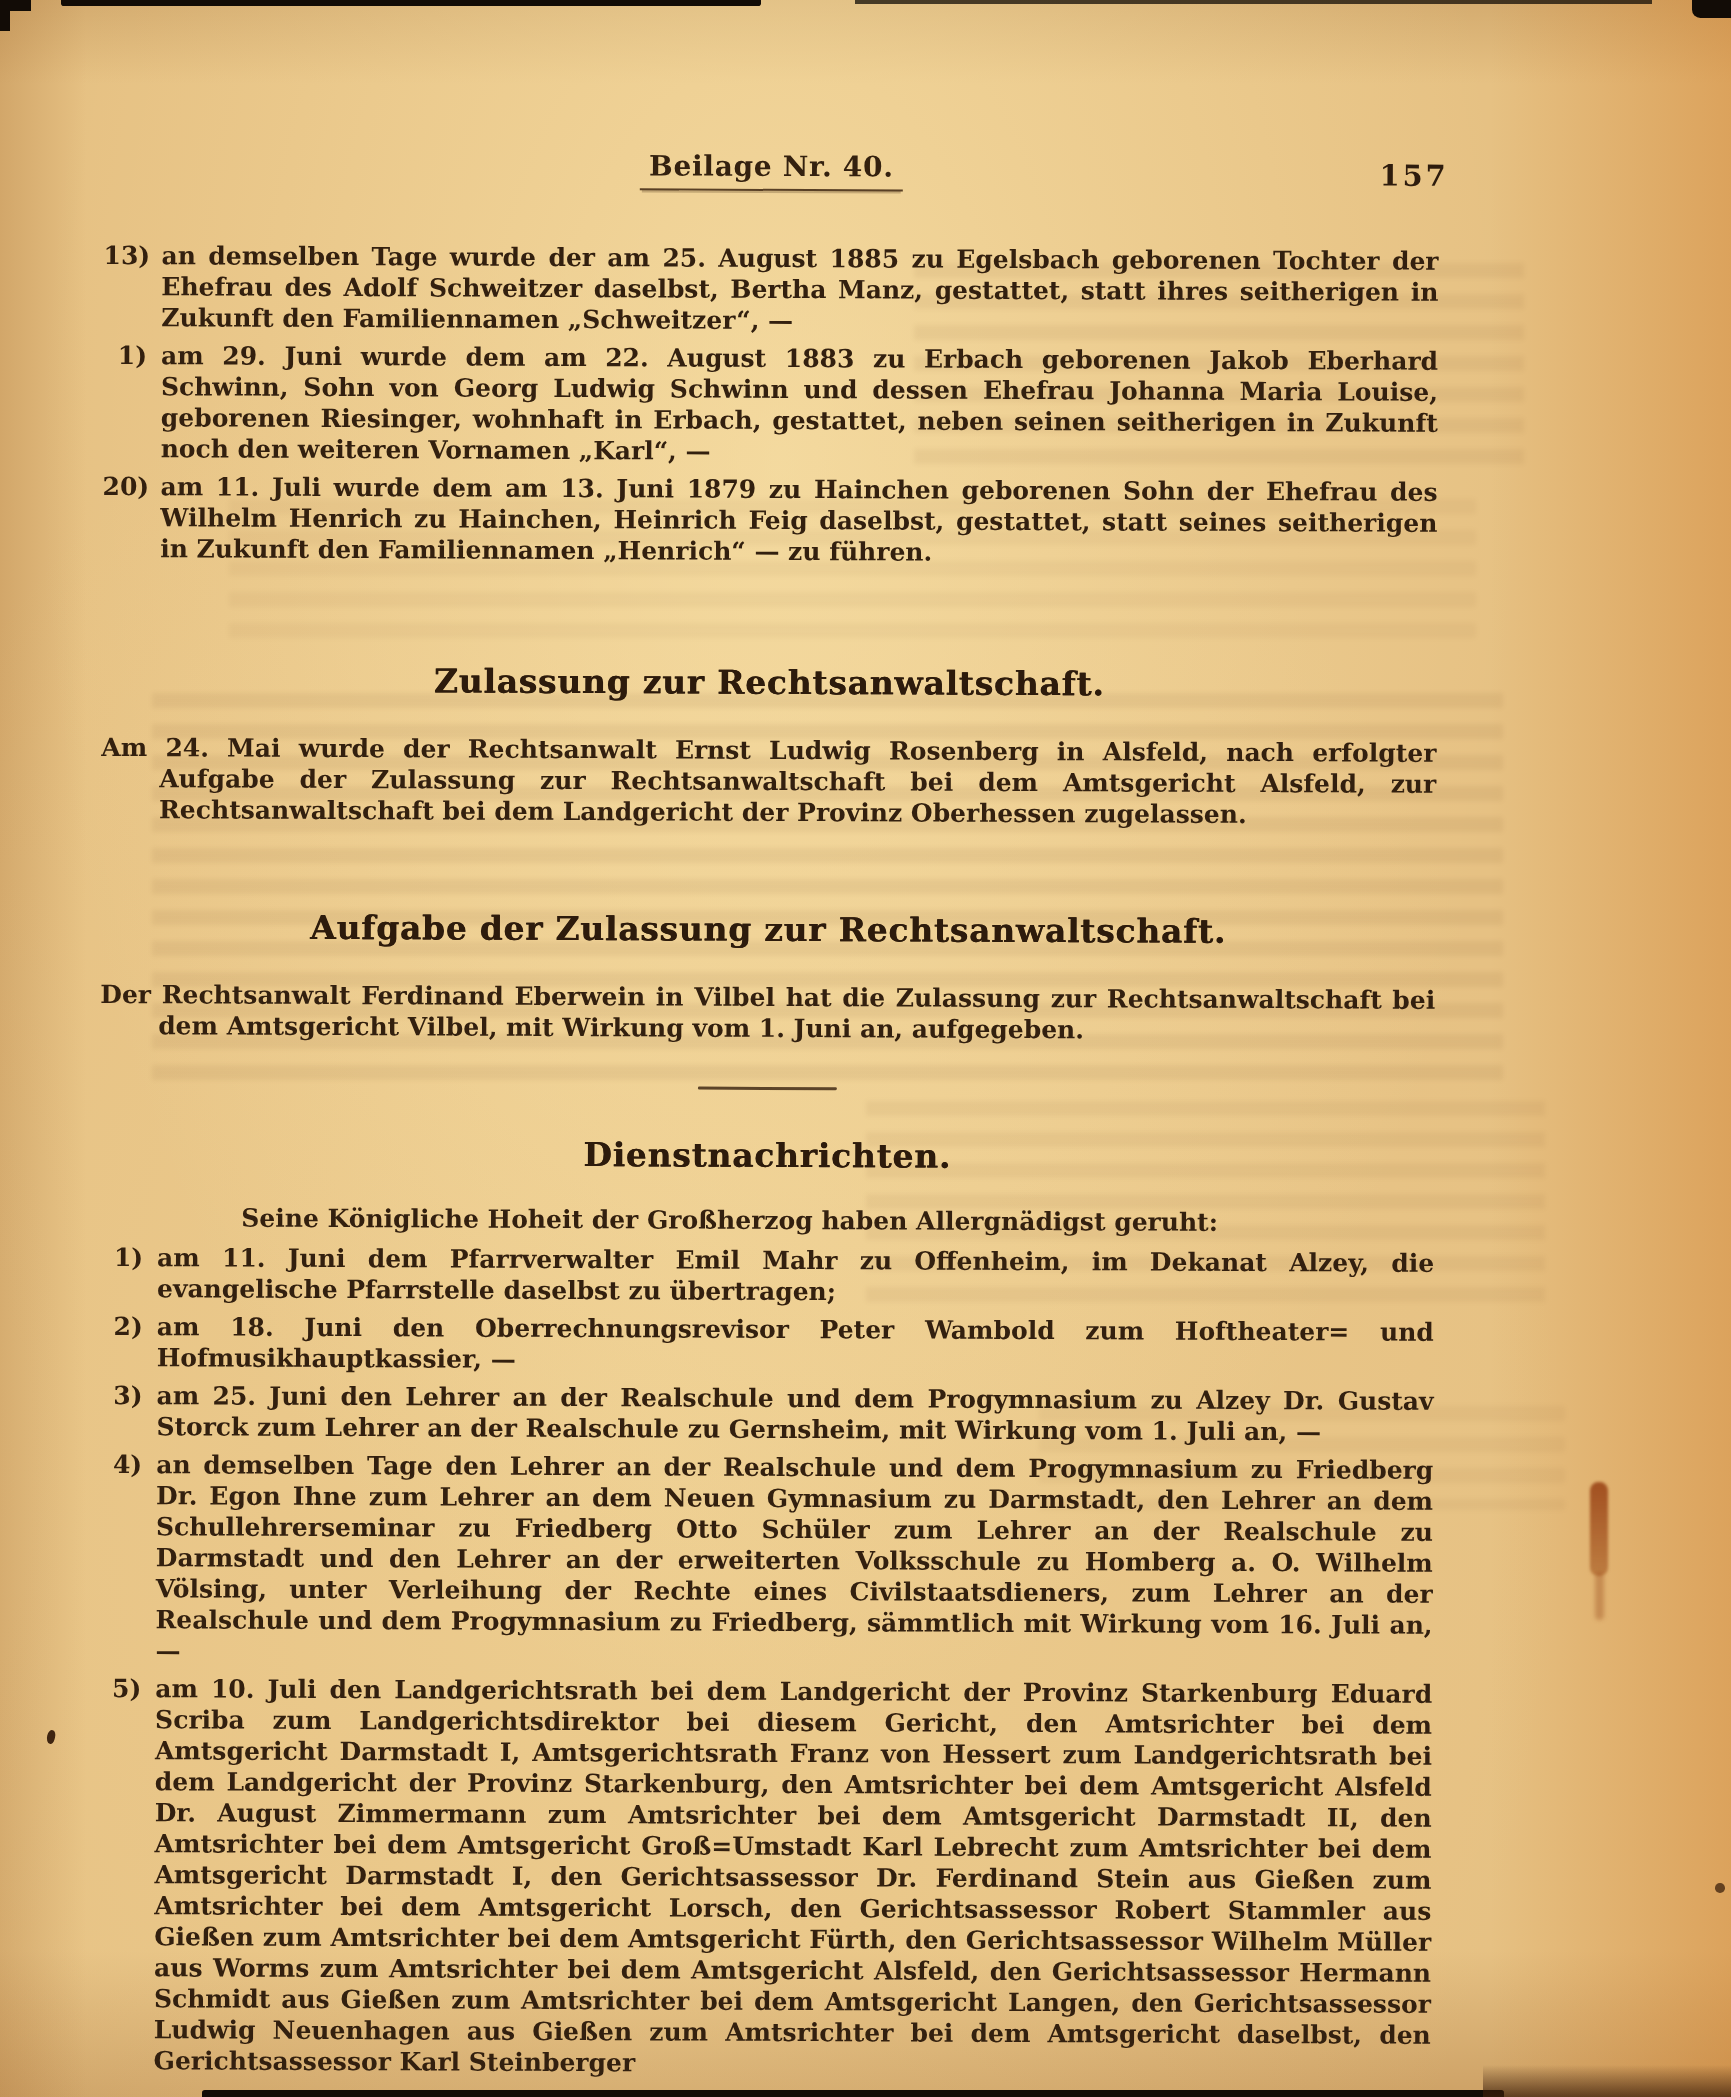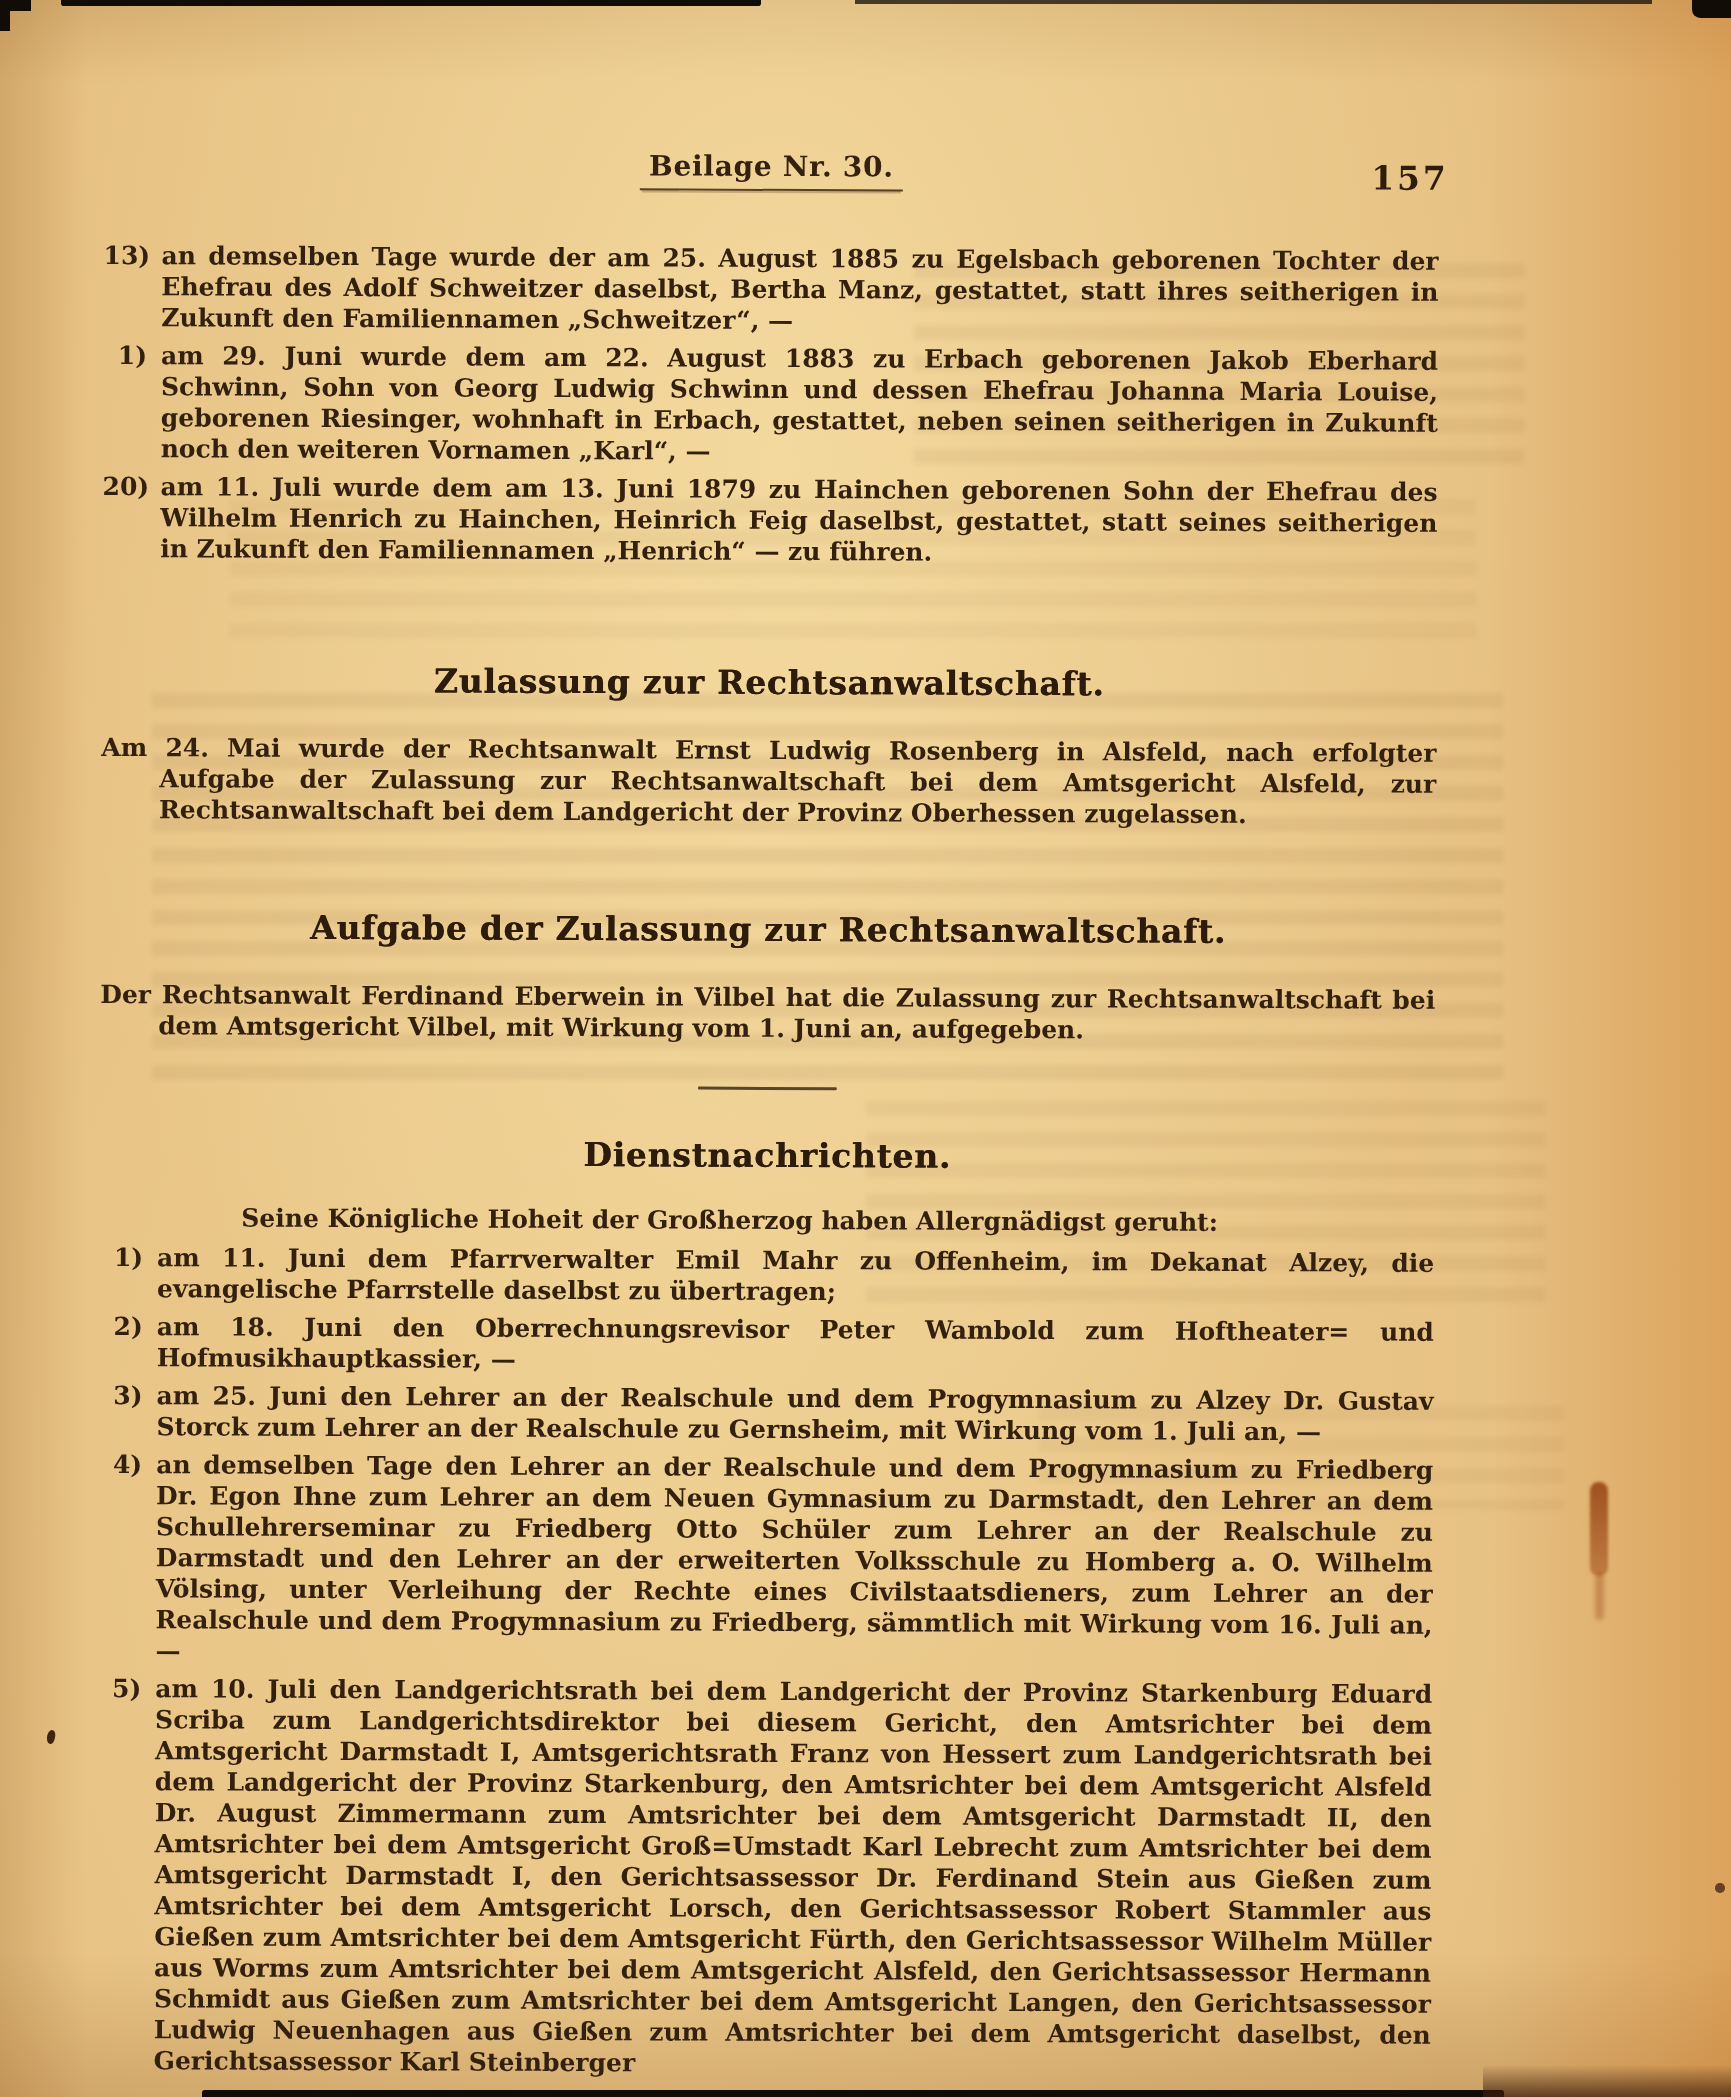--- a/index.html
+++ b/index.html
@@ -29,21 +29,21 @@
     font-size:28px;font-weight:bold;letter-spacing:0.7px;
     color:#34210f;
   }
   .issue-title .tspan{
     display:inline-block;border-bottom:2.1px solid rgba(62,38,16,0.85);
     box-shadow:0 4.2px 0 -2.1px rgba(62,38,16,0.25);
     padding:0 9.7px 5.5px 9.7px;
   }
   .page-number{
     position:absolute;right:-9.7px;top:5.5px;
-    font-size:33px;font-weight:bold;letter-spacing:2.8px;color:#2e1c0d;
+    font-size:29px;font-weight:bold;letter-spacing:2.8px;color:#2e1c0d;
   }
   .nlist{margin:0;}
   .nitem{display:flex;margin-bottom:7px;}
   .num{
     width:44px;flex:0 0 44px;text-align:right;
     font-size:25px;font-weight:bold;line-height:31px;color:#33200f;
   }
   .itext{
     flex:1;margin-left:14px;
     font-size:25px;font-weight:bold;line-height:31px;color:#33200f;
@@ -118,21 +118,21 @@
   <div class="ghost" style="left:914px;top:263px;width:610px;height:208px;opacity:0.14;"></div>
   <div class="ghost" style="left:229px;top:499px;width:1247px;height:152px;opacity:0.10;"></div>
   <div class="ghost" style="left:152px;top:693px;width:1351px;height:388px;opacity:0.16;"></div>
   <div class="ghost" style="left:866px;top:1101px;width:679px;height:208px;opacity:0.13;"></div>
   <div class="ghost" style="left:1039px;top:1406px;width:526px;height:104px;opacity:0.11;"></div>
 
   <div class="content ink">
 
     <div class="pageheader">
       <div class="issue-title">
-        <span class="tspan">Beilage Nr. 30.</span>
+        <span class="tspan">Beilage Nr. 40.</span>
       </div>
       <div class="page-number">157</div>
     </div>
 
     <div class="nlist">
       <div class="nitem">
         <div class="num">13)</div>
         <div class="itext">an demselben Tage wurde der am 25. August 1885 zu Egelsbach geborenen Tochter der Ehefrau des Adolf Schweitzer daselbst, Bertha Manz, gestattet, statt ihres seitherigen in Zukunft den Familiennamen „Schweitzer“, —</div>
       </div>
       <div class="nitem">

